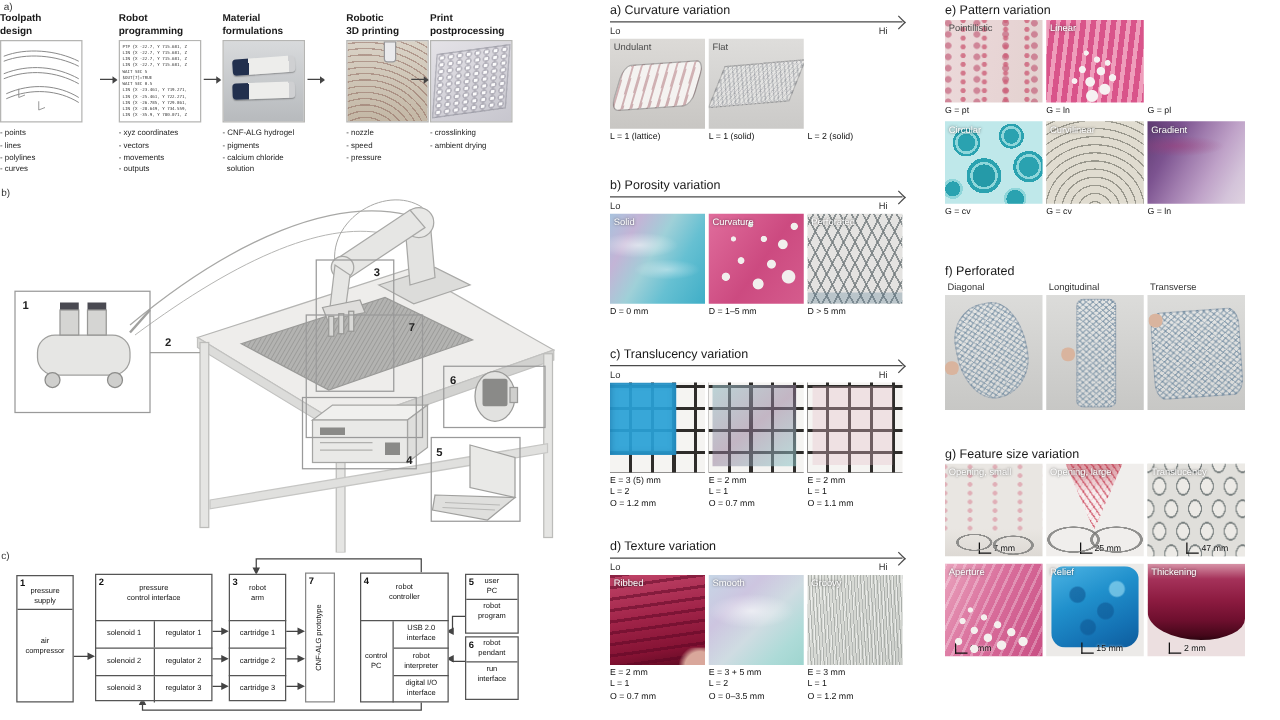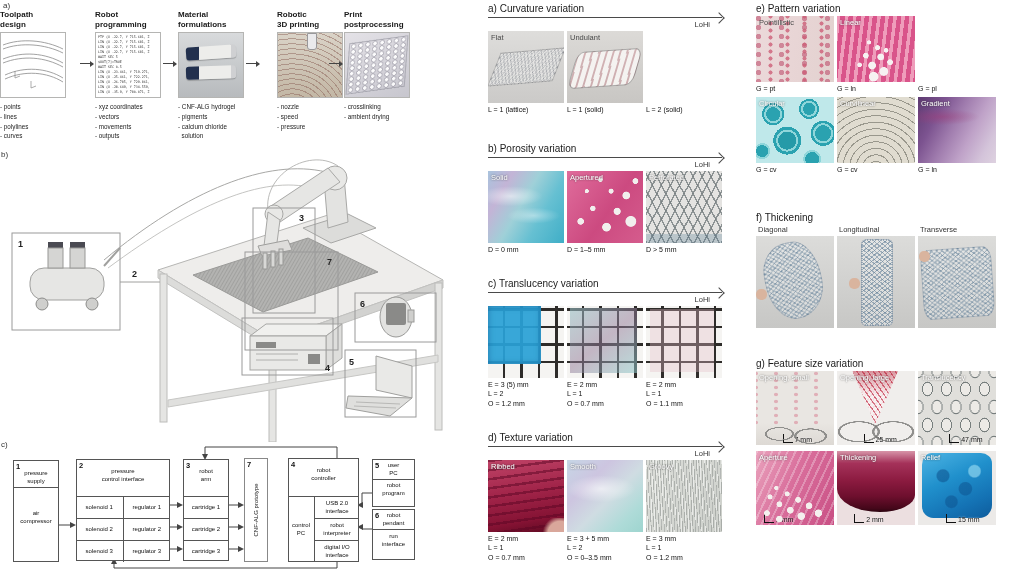--- a/index.html
+++ b/index.html
@@ -46,21 +46,21 @@
   .vtext{position:absolute;top:50%;left:50%;transform:translate(-50%,-50%) rotate(-90deg);white-space:nowrap;font-size:6px}
   .cdivider{border-top:1px solid #555;margin-top:2px}
   .csub{padding:4px 1px;white-space:pre-line;line-height:1.25}
 
   
   .panel{position:absolute;font-size:7px;color:#222}
   .p-title{font-size:10px;color:#1a1a1a;margin-bottom:2px}
   .arrowline{position:relative;height:1px;background:#4a4a4a;margin:3px 0 2px}
   .arrowline::after{content:"";position:absolute;right:-1px;top:-3.5px;width:7px;height:7px;
      border-top:1.3px solid #4a4a4a;border-right:1.3px solid #4a4a4a;transform:rotate(45deg)}
-  .lohi{display:flex;justify-content:flex-end;font-size:7.5px;color:#333;padding-right:12px;margin-bottom:2px}
+  .lohi{display:flex;justify-content:space-between;font-size:7.5px;color:#333;padding-right:12px;margin-bottom:2px}
   .tiles{display:flex;gap:3px}
   .tile{position:relative;overflow:hidden;flex:none;background:#ddd}
   .t-md{width:76px;height:72px}
   .t-e{width:78px;height:66px}
   .t-f{width:78px;height:92px}
   .t-g{width:78px;height:74px}
   .caps{display:flex;gap:3px;margin-top:2px}
   .caps div{width:76px;white-space:pre-line;font-size:7px;line-height:1.35;color:#111}
   .caps.w78 div{width:78px}
   .tl{position:absolute;top:2px;left:3px;font-size:7.5px;color:#fff;text-shadow:0 0 2px rgba(50,50,50,.85);white-space:nowrap}
@@ -505,25 +505,25 @@
 </div>
 
 <div class="panel" style="left:488px;top:3px;width:234px">
   <div class="p-title">a) Curvature variation</div>
   <div class="arrowline"></div>
   <div class="lohi">
     <span>Lo</span>
     <span>Hi</span>
   </div>
   <div class="tiles">
+    <div class="tile t-md ph-undulant">
+      <span class="tl dark">Undulant</span>
+      </div>
     <div class="tile t-md ph-flat">
       <span class="tl dark">Flat</span>
-      </div>
-    <div class="tile t-md ph-undulant">
-      <span class="tl dark">Undulant</span>
       </div>
   </div>
   <div class="caps">
     <div>L = 1 (lattice)</div>
     <div>L = 1 (solid)</div>
     <div>L = 2 (solid)</div>
   </div>
 </div>
 
 <div class="panel" style="left:488px;top:143px;width:234px">
@@ -531,21 +531,21 @@
   <div class="arrowline"></div>
   <div class="lohi">
     <span>Lo</span>
     <span>Hi</span>
   </div>
   <div class="tiles">
     <div class="tile t-md ph-solid">
       <span class="tl">Solid</span>
       </div>
     <div class="tile t-md ph-apertured">
-      <span class="tl">Apertured</span>
+      <span class="tl">Curvature</span>
       </div>
     <div class="tile t-md ph-perforated">
       <span class="tl">Perforated</span>
       </div>
   </div>
   <div class="caps">
     <div>D = 0 mm</div>
     <div>D = 1–5 mm</div>
     <div>D &gt; 5 mm</div>
   </div>
@@ -634,21 +634,21 @@
       </div>
   </div>
   <div class="caps w78">
     <div>G = cv</div>
     <div>G = cv</div>
     <div>G = ln</div>
   </div>
 </div>
 
 <div class="panel" style="left:756px;top:212px;width:240px">
-  <div class="p-title">f) Thickening</div>
+  <div class="p-title">f) Perforated</div>
   <div class="f-labels">
     <div>Diagonal</div>
     <div>Longitudinal</div>
     <div>Transverse</div>
   </div>
   <div class="tiles">
     <div class="tile t-f tile-pl ph-pl-diag"></div>
     <div class="tile t-f tile-pl ph-pl-long"></div>
     <div class="tile t-f tile-pl ph-pl-trans"></div>
   </div>
@@ -668,22 +668,22 @@
     <div class="tile t-g ph-perforation">
       <span class="tl">Translucency</span>
       <span class="measure" style="left:40%">47 mm</span>
       </div>
   </div>
   <div class="tiles">
     <div class="tile t-g ph-aperture">
       <span class="tl">Aperture</span>
       <span class="measure" style="left:10%">1 mm</span>
       </div>
+    <div class="tile t-g ph-relief">
+      <span class="tl">Relief</span>
+      <span class="measure" style="left:36%">15 mm</span>
+      </div>
     <div class="tile t-g ph-thickening">
       <span class="tl">Thickening</span>
       <span class="measure" style="left:22%">2 mm</span>
       </div>
-    <div class="tile t-g ph-relief">
-      <span class="tl">Relief</span>
-      <span class="measure" style="left:36%">15 mm</span>
-      </div>
   </div>
 </div>
 
 </body></html>

